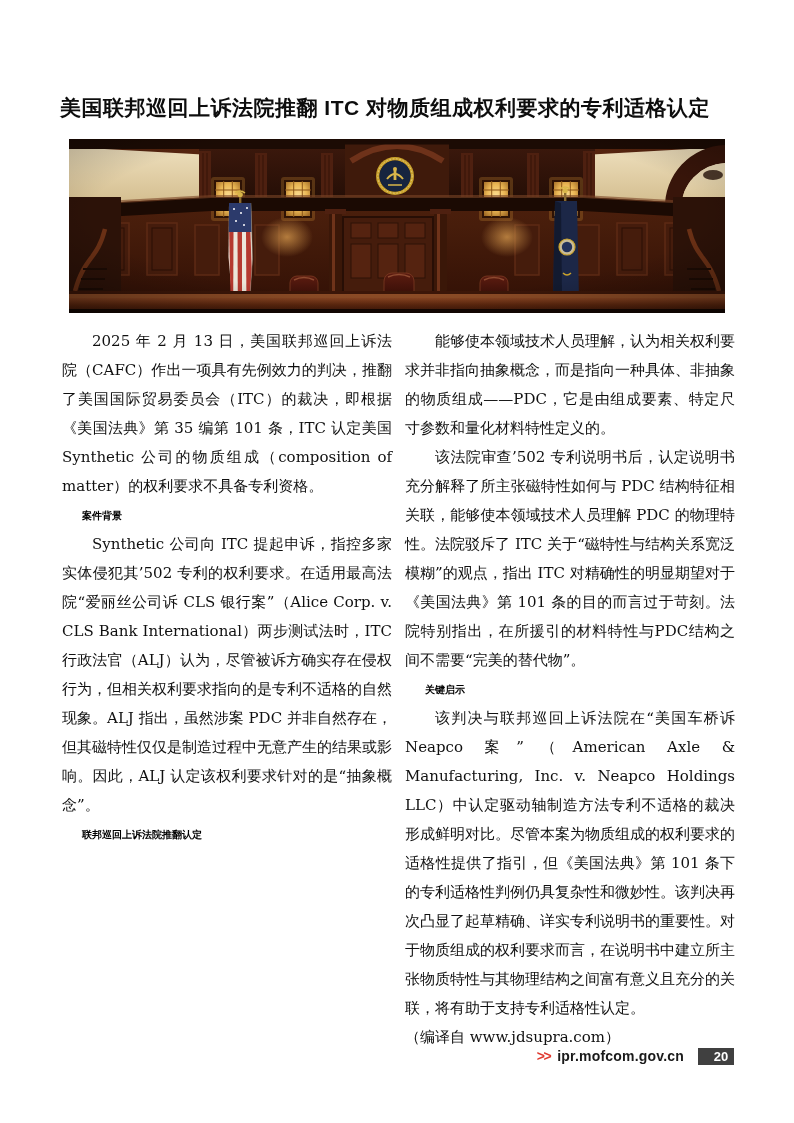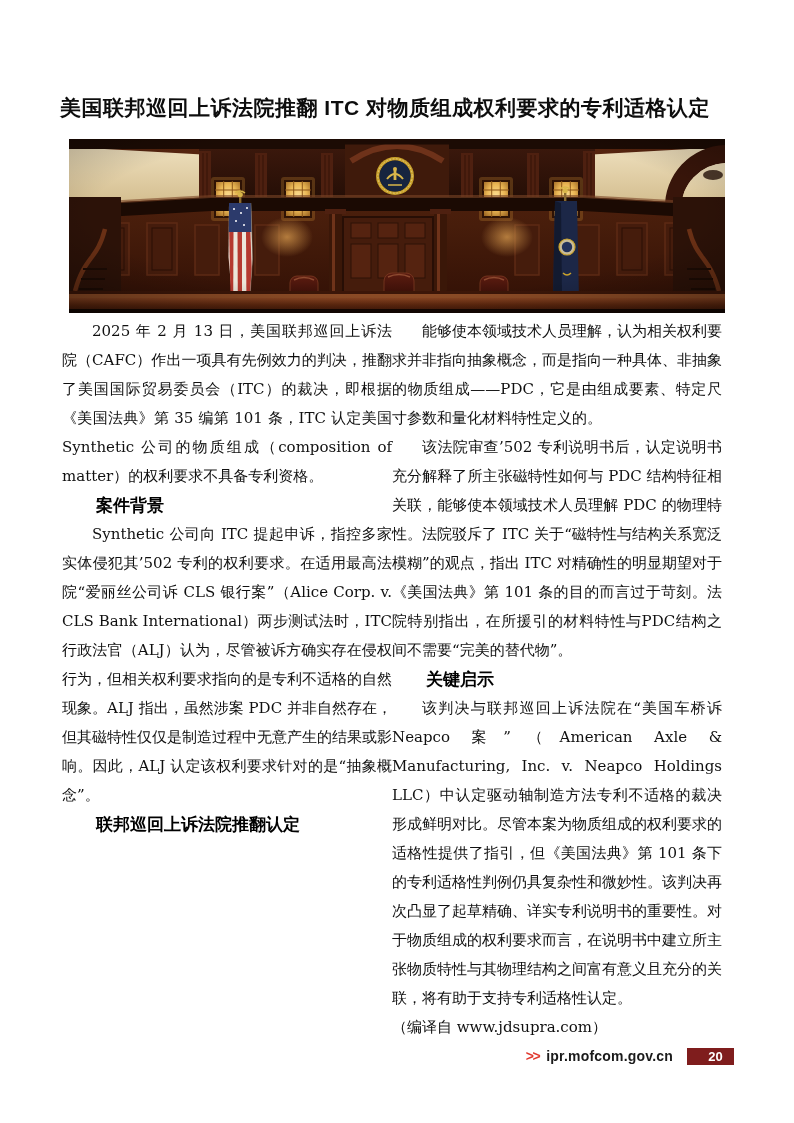--- a/index.html
+++ b/index.html
@@ -8,39 +8,39 @@
     position:relative; width:794px; height:1123px; background:#ffffff; overflow:hidden;
     font-family:"DejaVu Serif","Liberation Serif",serif; color:#101010;
   }
   .title {
     position:absolute; top:94px; left:60px; width:674px;
     font-family:"Liberation Sans","DejaVu Sans",sans-serif;
     font-weight:bold; font-size:21px; letter-spacing:0.5px; color:#0d0d0d; white-space:nowrap;
   }
   .hero { position:absolute; top:139px; left:69px; width:656px; height:174px; overflow:hidden; }
   .hero svg { display:block; }
-  .columns { position:absolute; top:317px; left:62px; width:673px; display:flex; }
+  .columns { position:absolute; top:327px; left:62px; width:673px; display:flex; gap:13px; }
   .col { width:330px; }
   .col p {
     font-size:15px; line-height:29px; text-align:justify; text-indent:2em;
     color:#101010; text-justify:inter-ideograph;
   }
   .sec-heading {
     font-family:"Liberation Sans","DejaVu Sans",sans-serif;
-    font-weight:bold; font-size:17px; line-height:29px; text-indent:2em; color:#000;
+    font-weight:bold; font-size:10px; line-height:29px; text-indent:2em; color:#000;
   }
   .attribution { text-align:center; text-indent:0 !important; }
   .footer {
     position:absolute; top:1047px; right:60px; height:18px;
     display:flex; align-items:center; font-family:"Liberation Sans","DejaVu Sans",sans-serif;
   }
   .chevrons { color:#e03a30; font-weight:bold; font-size:14px; letter-spacing:-1.5px; margin-right:7px; }
   .site { font-weight:bold; font-size:14px; color:#1a1a1a; letter-spacing:0.2px; }
   .pagebox {
-    margin-left:14px; width:47px; height:17px; background:#7f1d1d; color:#ffffff;
+    margin-left:14px; width:36px; height:17px; background:#404040; color:#ffffff;
     font-weight:bold; font-size:13px; line-height:17px; text-align:center;
     padding-left:10px;
   }
 </style>
 </head>
 <body>
 
 <div class="page">
 
   <div class="title">美国联邦巡回上诉法院推翻 ITC 对物质组成权利要求的专利适格认定</div>

